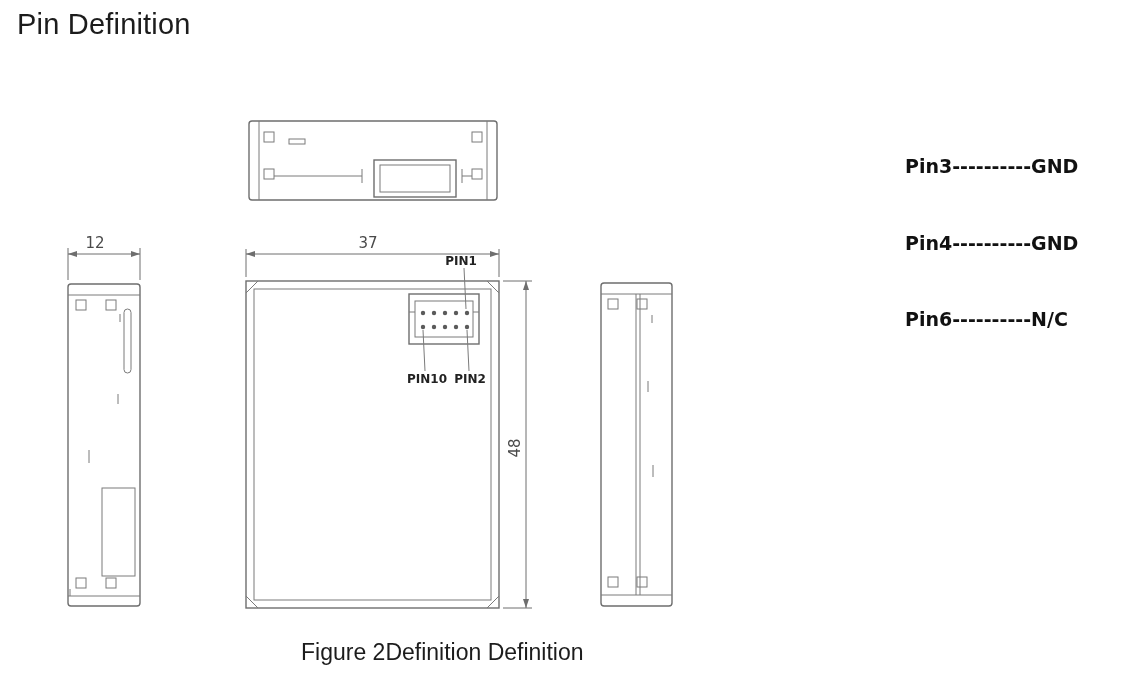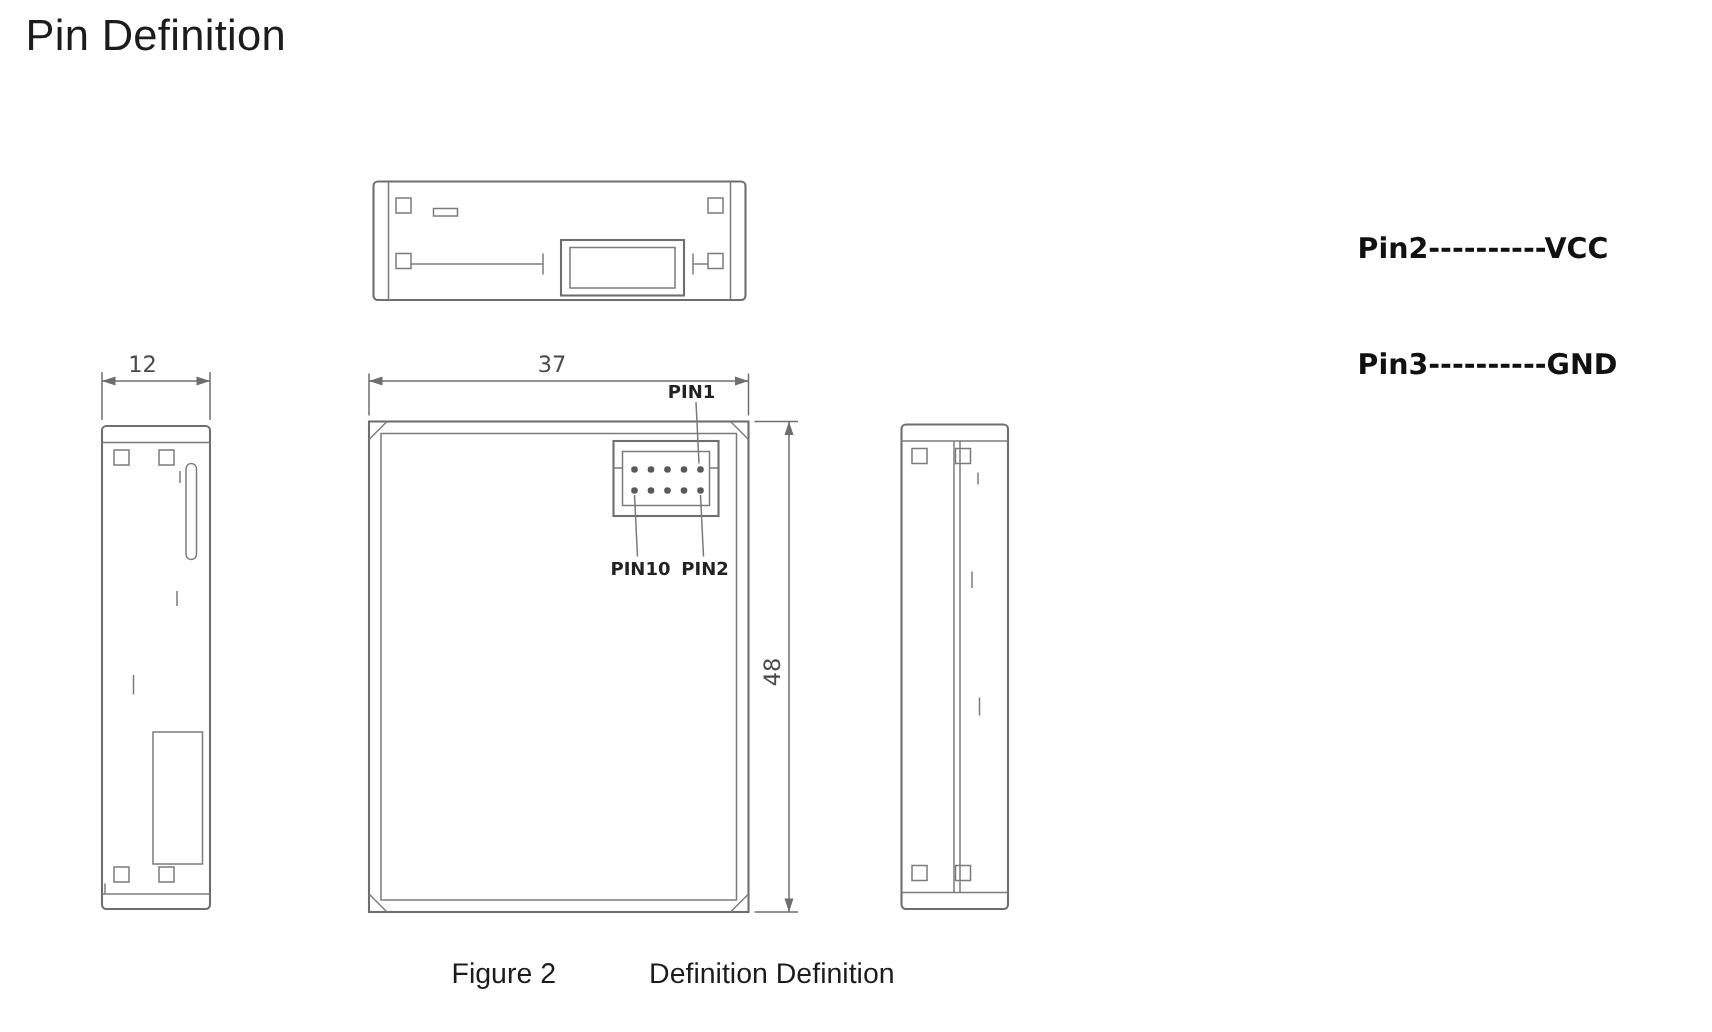--- a/index.html
+++ b/index.html
@@ -19,22 +19,22 @@
   .dot    { fill:#5a5a5a; stroke:none; }
   .dimtext { font:15px "DejaVu Sans", sans-serif; fill:#4a4a4a; }
   .pintext { font:bold 12px "DejaVu Sans", sans-serif; fill:#222222; }
   .pin-list {
     position:absolute; left:905px; top:103px;
     font-family:"DejaVu Sans","Liberation Sans",sans-serif;
     font-size:19px; font-weight:700; color:#111111; line-height:25.5px;
     white-space:pre;
   }
   .figure-caption {
-    position:absolute; left:301px; top:639px; display:flex; gap:62px;
-    font-size:19px; color:#1c1c1c;
+    position:absolute; left:301px; top:639px; display:flex; 
+    font-size:23px; color:#1c1c1c;
   }
 </style>
 </head>
 <body>
 
 <div class="canvas">
 
   <h1 class="page-title">Pin Definition</h1>
 
   <svg class="drawing-svg" width="1141" height="688" viewBox="0 0 1141 688">
@@ -144,22 +144,23 @@
       <line class="lnthin" x1="636" y1="294" x2="636" y2="595"></line>
       <line class="lnthin" x1="640" y1="294" x2="640" y2="595"></line>
       <line class="lnthin" x1="648" y1="381" x2="648" y2="392"></line>
       <line class="lnthin" x1="653" y1="465" x2="653" y2="477"></line>
       <rect class="lnthin" x="608" y="577" width="10" height="10"></rect>
       <rect class="lnthin" x="637" y="577" width="10" height="10"></rect>
     </g>
   </svg>
 
   <div class="pin-list">
-    <div>Pin2----------VCC</div>
     <div>Pin3----------GND</div>
+    <div>Pin4----------GND</div>
+    <div>Pin6----------N/C</div>
     
     
     
     
   </div>
 
   <div class="figure-caption">
     <span>Figure 2</span>
     <span>Definition Definition</span>
   </div>

